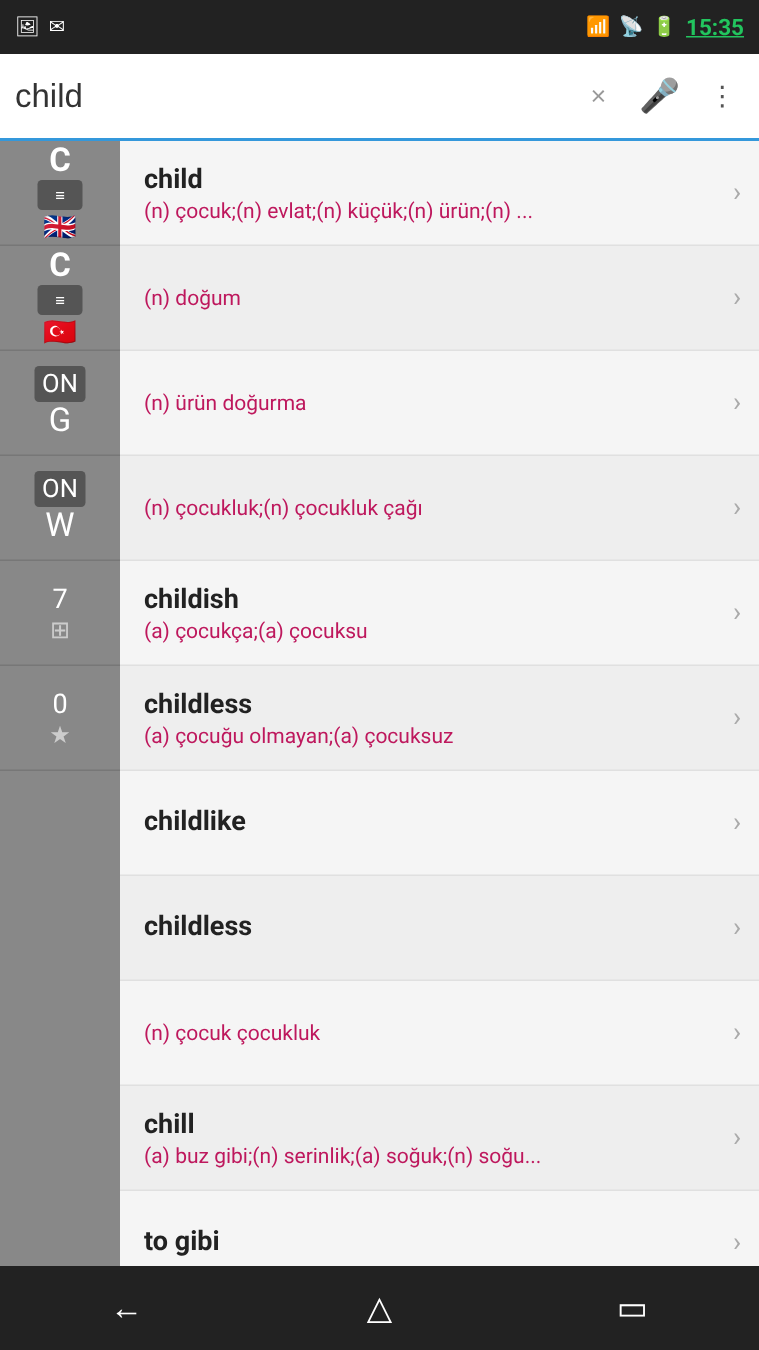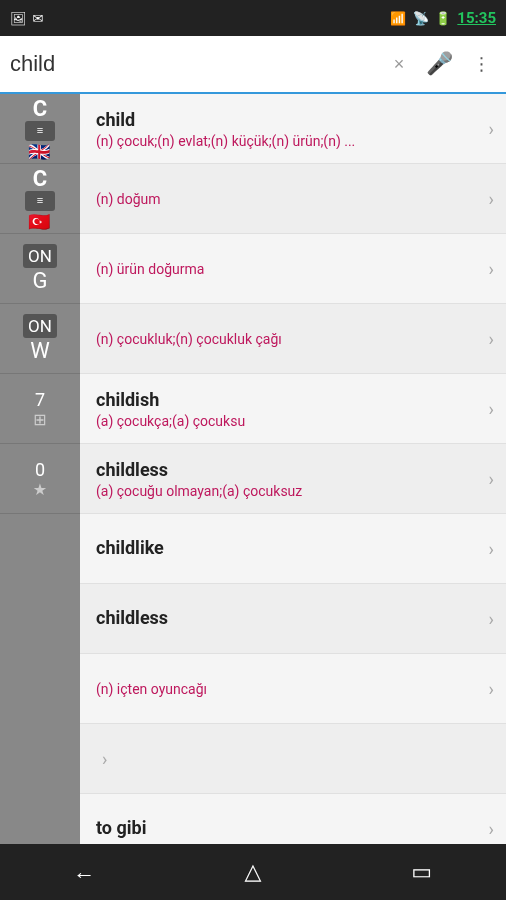--- a/index.html
+++ b/index.html
@@ -345,25 +345,29 @@
       <span class="chevron">›</span>
     </div>
       <div class="result-item">
       <div class="result-content">
         <div class="result-word">childless</div>
       </div>
       <span class="chevron">›</span>
     </div>
       <div class="result-item">
       <div class="result-content">
-        <div class="result-definition">(n) içten oyuncağı</div>
-      </div>
-      <span class="chevron">›</span>
-    </div>
-      <div class="result-item">
+        <div class="result-definition">(n) çocuk çocukluk</div>
+      </div>
+      <span class="chevron">›</span>
+    </div>
+      <div class="result-item">
+      <div class="result-content">
+        <div class="result-word">chill</div>
+        <div class="result-definition">(a) buz gibi;(n) serinlik;(a) soğuk;(n) soğu...</div>
+      </div>
       <span class="chevron">›</span>
     </div>
       <div class="result-item">
       <div class="result-content">
         <div class="result-word">to gibi</div>
 
       </div>
       <span class="chevron">›</span>
     </div>
     </div>

